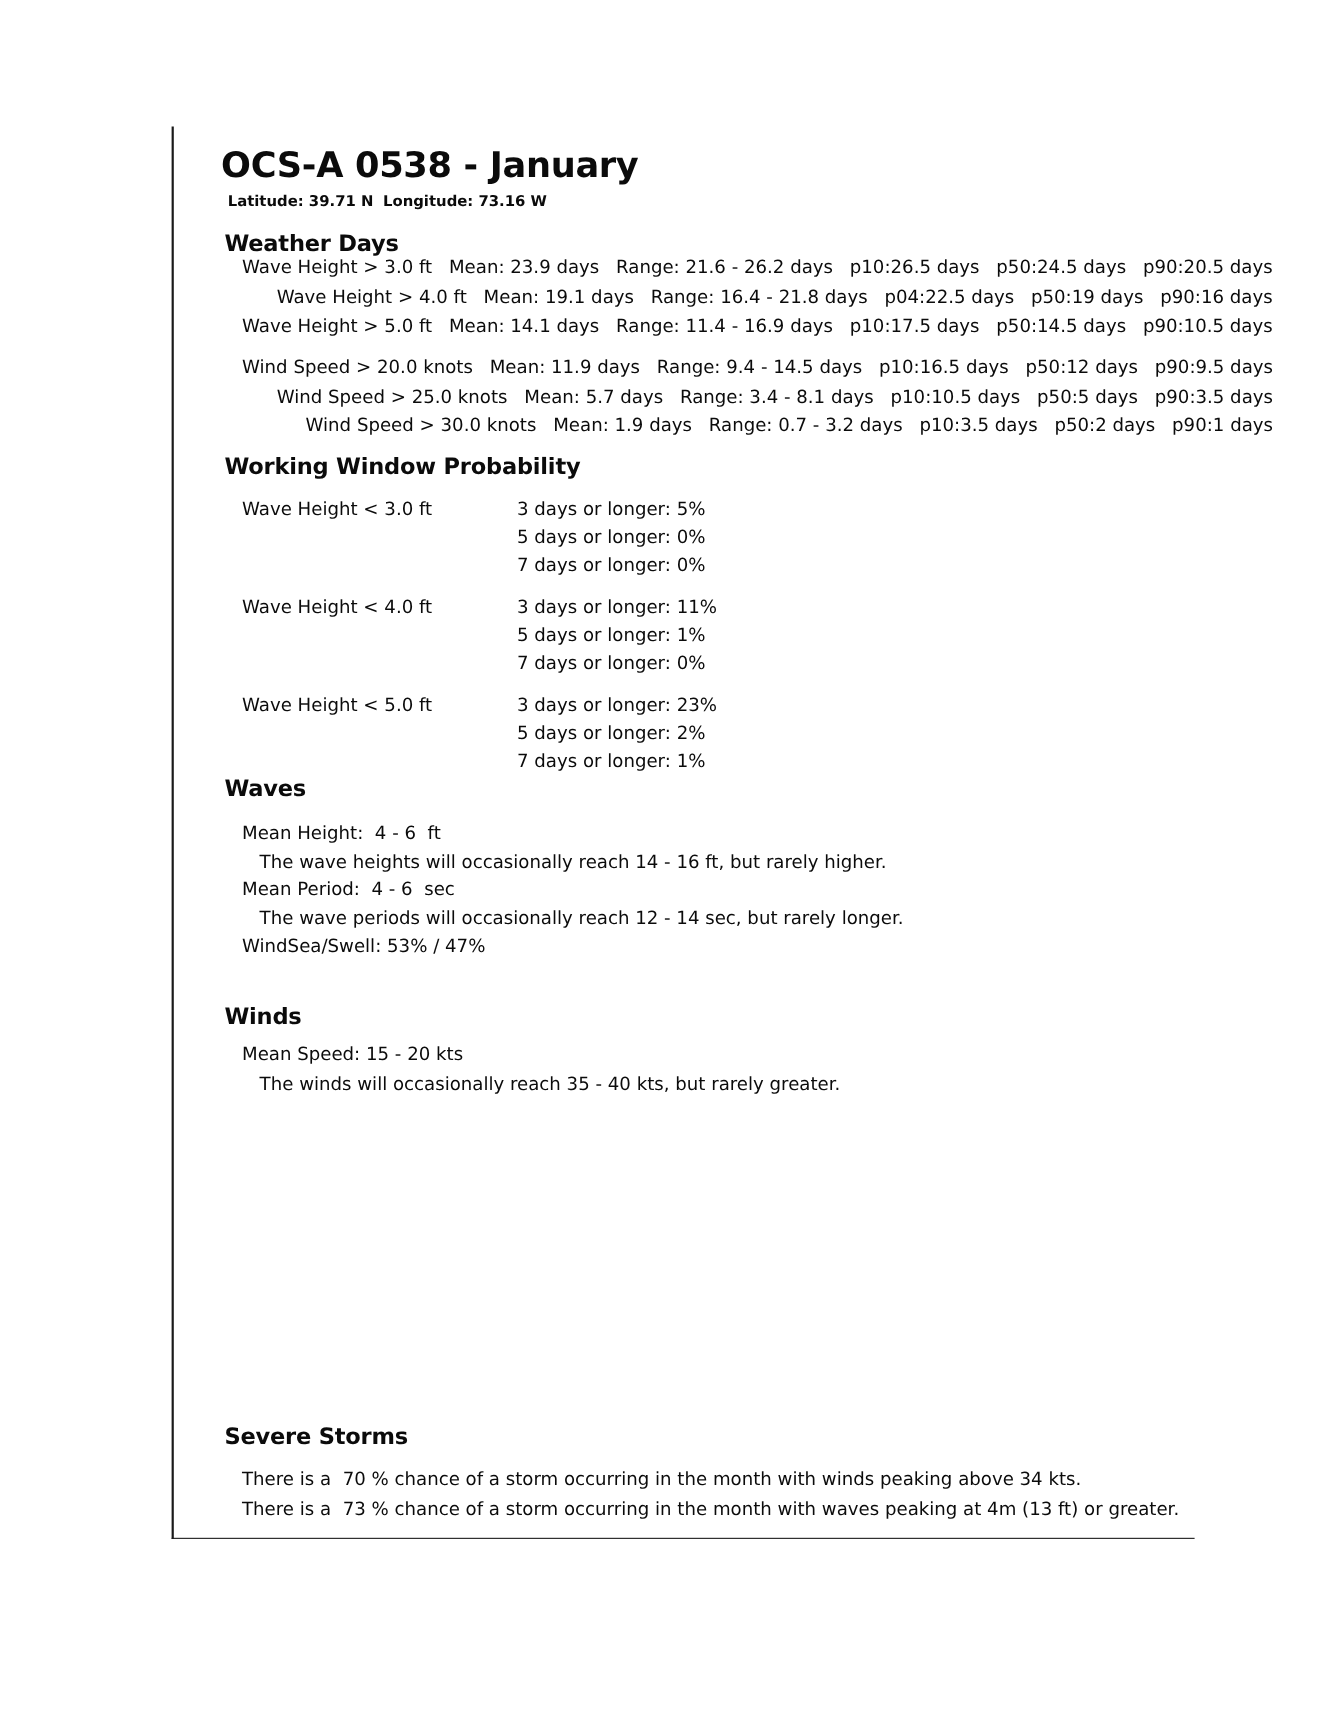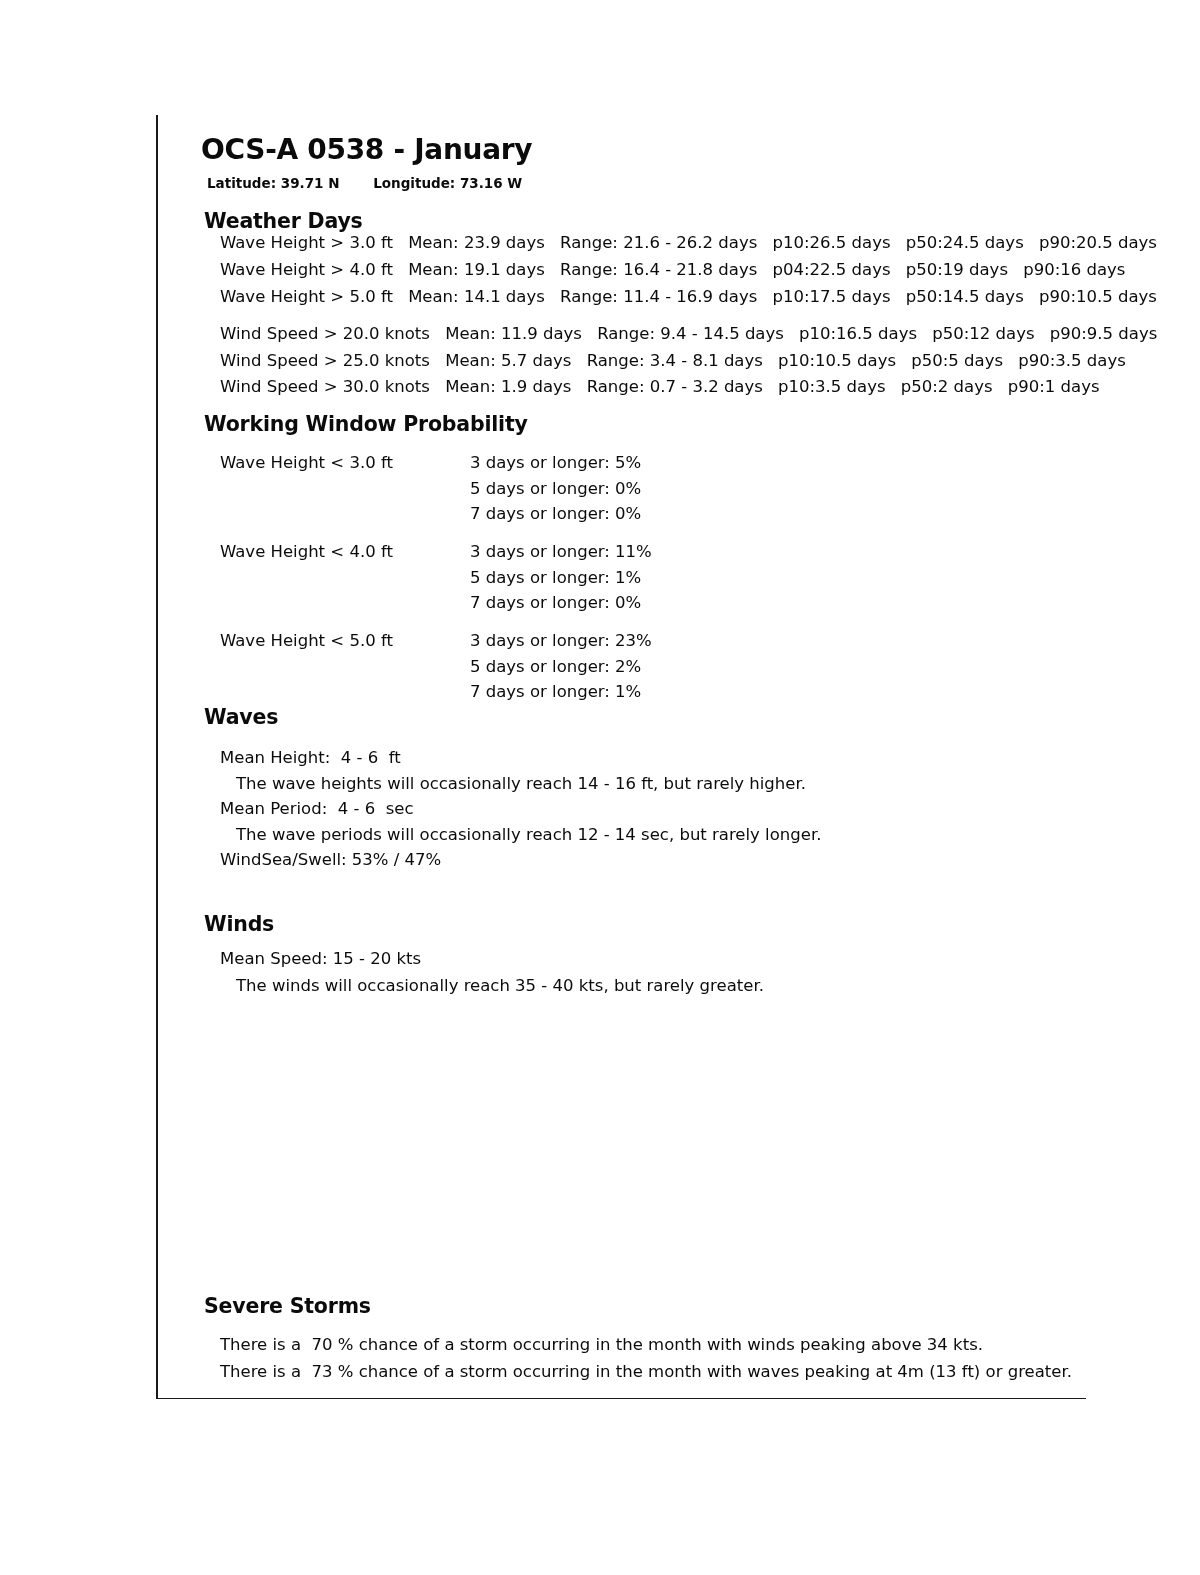--- a/index.html
+++ b/index.html
@@ -13,41 +13,42 @@
     height: 1575px;
     font-family: "DejaVu Sans", "Liberation Sans", sans-serif;
     color: #0b0b0b;
     overflow: hidden;
   }
   .abs { position: absolute; }
   .pre { white-space: pre-wrap; }
 
   .page-title {
     left: 201px; top: 131px;
-    font-size: 28px; font-weight: bold;
+    font-size: 32px; font-weight: bold;
     line-height: 38px;
     letter-spacing: -0.3px;
   }
   .page-subtitle {
     left: 207px; top: 174px;
     font-size: 13.5px; font-weight: bold;
     line-height: 18px;
   }
-  .page-subtitle .part + .part { margin-left: 29px; }
+  .page-subtitle .part + .part { margin-left: 4px; }
 
   .section-heading {
     left: 204px;
     font-size: 20.5px; font-weight: bold;
     line-height: 28px;
     letter-spacing: -0.2px;
   }
 
   .rows {
     left: 220px;
     font-size: 16.5px;
+    text-align: right;
   }
   .rows .line { line-height: 27px; }
   .rows.wind .line { line-height: 26.5px; }
   .seg + .seg { margin-left: 10px; }
 
   .ww-group { left: 0; width: 1200px; font-size: 16.5px; }
   .ww-label { position: absolute; left: 220px; top: 0; line-height: 25.5px; }
   .ww-lines { position: absolute; left: 470px; top: 0; }
   .ww-lines .line { line-height: 25.5px; }
 

